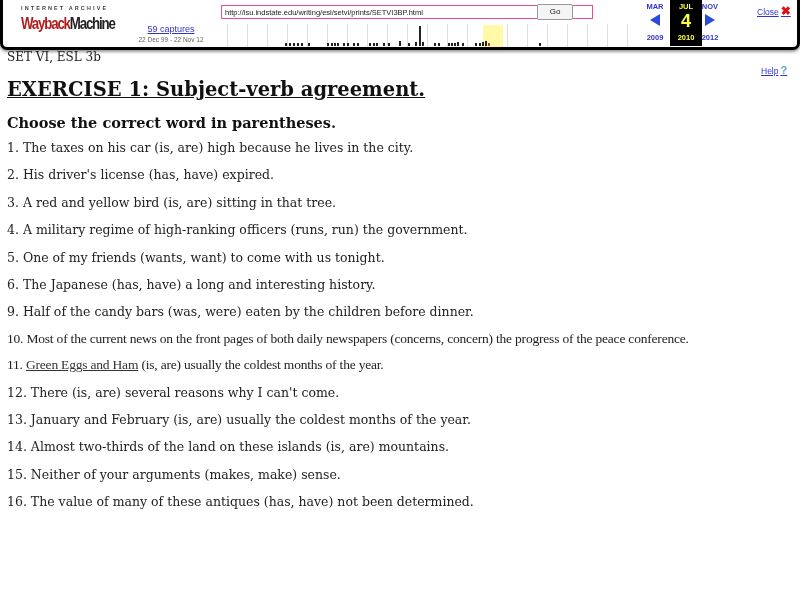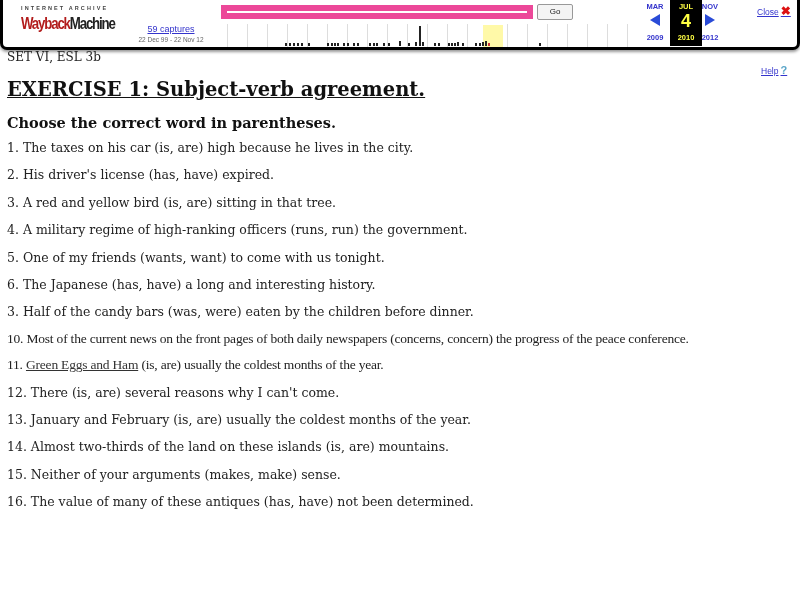--- a/index.html
+++ b/index.html
@@ -36,22 +36,22 @@
   .wm-logo .wb .w1 { color: #b21c1c; }
   .wm-logo .wb .w2 { color: #222; }
   .wm-captures {
     position: absolute; left: 128px; top: 24px; width: 80px; text-align: center;
   }
   .wm-captures a {
     font-size: 9px; color: #33c; font-weight: normal; text-decoration: underline; display: block;
   }
   .wm-captures .range { font-size: 6.5px; color: #666; margin-top: 2px; white-space: nowrap; }
   .wm-url {
-    position: absolute; left: 218px; top: 5px; width: 312px; height: 14px;
-    border: 6px solid #ec4899; background: #fff;
+    position: absolute; left: 218px; top: 5px; width: 372px; height: 14px;
+    border: 1px solid #ec4899; background: #fff;
     font-size: 7.5px; color: #222; padding: 1px 3px; line-height: 11px; white-space: nowrap; overflow: hidden;
   }
   .wm-go {
     position: absolute; left: 534px; top: 4px; width: 36px; height: 16px;
     border: 1px solid #999; background: #f4f4f4; border-radius: 2px;
     font-size: 8px; color: #222; text-align: center; line-height: 14px;
   }
   .wm-spark {
     position: absolute; left: 218px; top: 22px; width: 420px; height: 25px;
   }
@@ -211,21 +211,21 @@
   <p class="set-line">SET VI, ESL 3b</p>
   <h1 class="ex-title">EXERCISE 1: Subject-verb agreement.</h1>
   <h3 class="instr">Choose the correct word in parentheses.</h3>
   <div class="items">
     <p class="item">1. The taxes on his car (is, are) high because he lives in the city.</p>
     <p class="item">2. His driver's license (has, have) expired.</p>
     <p class="item">3. A red and yellow bird (is, are) sitting in that tree.</p>
     <p class="item">4. A military regime of high-ranking officers (runs, run) the government.</p>
     <p class="item">5. One of my friends (wants, want) to come with us tonight.</p>
     <p class="item">6. The Japanese (has, have) a long and interesting history.</p>
-    <p class="item">3. Half of the candy bars (was, were) eaten by the children before dinner.</p>
+    <p class="item">9. Half of the candy bars (was, were) eaten by the children before dinner.</p>
     <p class="item narrow">10. Most of the current news on the front pages of both daily newspapers (concerns, concern) the progress of the peace conference.</p>
     <p class="item narrow"><span>11. </span><a>Green Eggs and Ham</a><span> (is, are) usually the coldest months of the year.</span></p>
     <p class="item">12. There (is, are) several reasons why I can't come.</p>
     <p class="item">13. January and February (is, are) usually the coldest months of the year.</p>
     <p class="item">14. Almost two-thirds of the land on these islands (is, are) mountains.</p>
     <p class="item">15. Neither of your arguments (makes, make) sense.</p>
     <p class="item">16. The value of many of these antiques (has, have) not been determined.</p>
   </div>
 </div>
 

